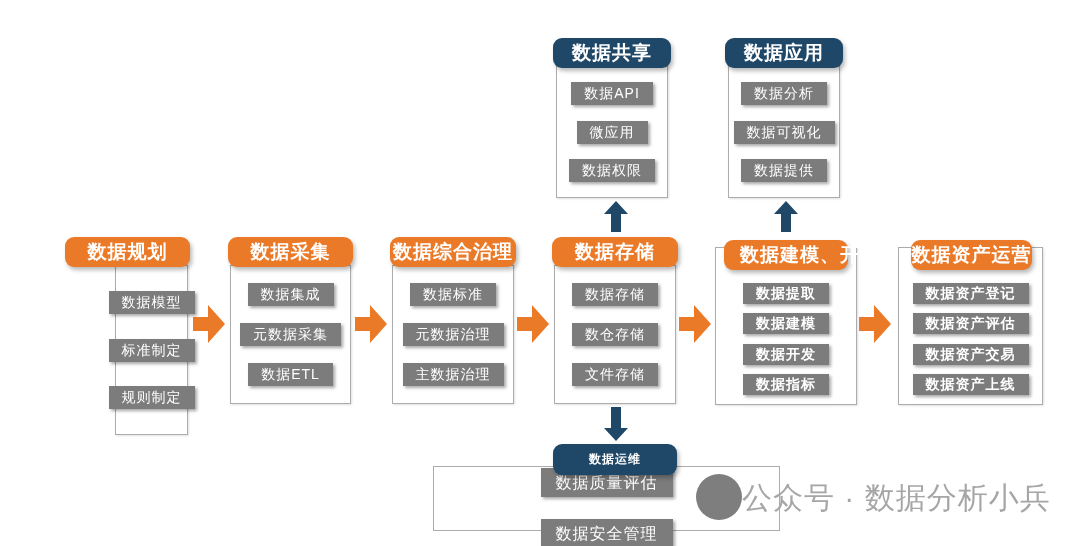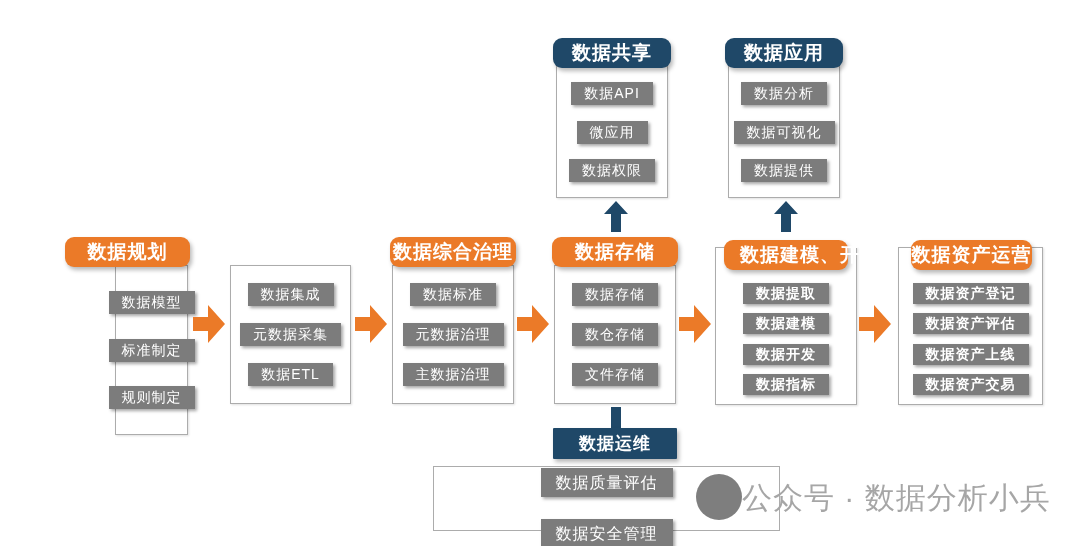--- a/index.html
+++ b/index.html
@@ -29,22 +29,22 @@
   .item.sm{height:21px;line-height:21px;font-weight:bold;}
   .arrow{position:absolute;z-index:2;}
   .bottom-box{
     position:absolute;left:433px;top:466px;width:347px;height:65px;
     background:#fff;border:1px solid #ACACAC;box-sizing:border-box;
     display:flex;justify-content:center;align-items:center;gap:22px;
     padding-top:18px;z-index:1;flex-direction:column;
   }
   .bottom-box .item{height:29px;line-height:29px;font-size:16px;padding:0 15px;}
   .bottom-hdr{
-    position:absolute;left:553px;top:428px;width:124px;height:31px;border-radius:1px;
-    background:#1F4868;color:#fff;font-weight:bold;font-size:17px;letter-spacing:1px;
+    position:absolute;left:553px;top:444px;width:124px;height:31px;border-radius:9px;
+    background:#1F4868;color:#fff;font-weight:bold;font-size:12px;letter-spacing:1px;
     display:flex;align-items:center;justify-content:center;
     box-shadow:2px 3px 4px rgba(0,0,0,0.28);z-index:4;
   }
   .wm-logo{
     position:absolute;left:696px;top:474px;width:46px;height:46px;border-radius:50%;
     background:#616161;opacity:0.82;z-index:5;
   }
   .wm-text{
     position:absolute;left:742px;top:481px;height:34px;line-height:34px;
     font-size:30px;color:#A6A6A6;letter-spacing:1px;white-space:nowrap;z-index:6;
@@ -83,20 +83,21 @@
   <div class="col" style="left:65px;top:237px;width:125px;height:198px;">
     <div class="hdr orange">数据规划</div>
     <div class="bodybox" style="top:28px;left:2px;right:2px;bottom:0;margin-left:48px;">
       <div class="item">数据模型</div>
       <div class="item">标准制定</div>
       <div class="item">规则制定</div>
     </div>
   </div>
 
   <div class="col" style="left:228px;top:237px;width:125px;height:167px;">
+    <div class="hdr orange">数据采集</div>
     <div class="bodybox" style="top:28px;left:2px;right:2px;bottom:0;">
       <div class="item">数据集成</div>
       <div class="item">元数据采集</div>
       <div class="item">数据ETL</div>
     </div>
   </div>
 
   <div class="col" style="left:390px;top:237px;width:126px;height:167px;">
     <div class="hdr orange">数据综合治理</div>
     <div class="bodybox" style="top:28px;left:2px;right:2px;bottom:0;">
@@ -123,22 +124,22 @@
       <div class="item sm">数据开发</div>
       <div class="item sm">数据指标</div>
     </div>
   </div>
 
   <div class="col" style="left:898px;top:240px;width:145px;height:165px;">
     <div class="hdr orange" style="left:13px;right:11px;">数据资产运营</div>
     <div class="bodybox" style="top:7px;left:0;right:0;bottom:0;padding-top:26px;">
       <div class="item sm">数据资产登记</div>
       <div class="item sm">数据资产评估</div>
+      <div class="item sm">数据资产交易</div>
       <div class="item sm">数据资产上线</div>
-      <div class="item sm">数据资产交易</div>
     </div>
   </div>
 
   <svg class="arrow" style="left:193px;top:304px;" width="33" height="40">
     <polygon points="0,13 15,13 15,1 32,20 15,39 15,27 0,27" fill="#EB7A28"></polygon>
   </svg>
   <svg class="arrow" style="left:355px;top:304px;" width="33" height="40">
     <polygon points="0,13 15,13 15,1 32,20 15,39 15,27 0,27" fill="#EB7A28"></polygon>
   </svg>
   <svg class="arrow" style="left:517px;top:304px;" width="33" height="40">

